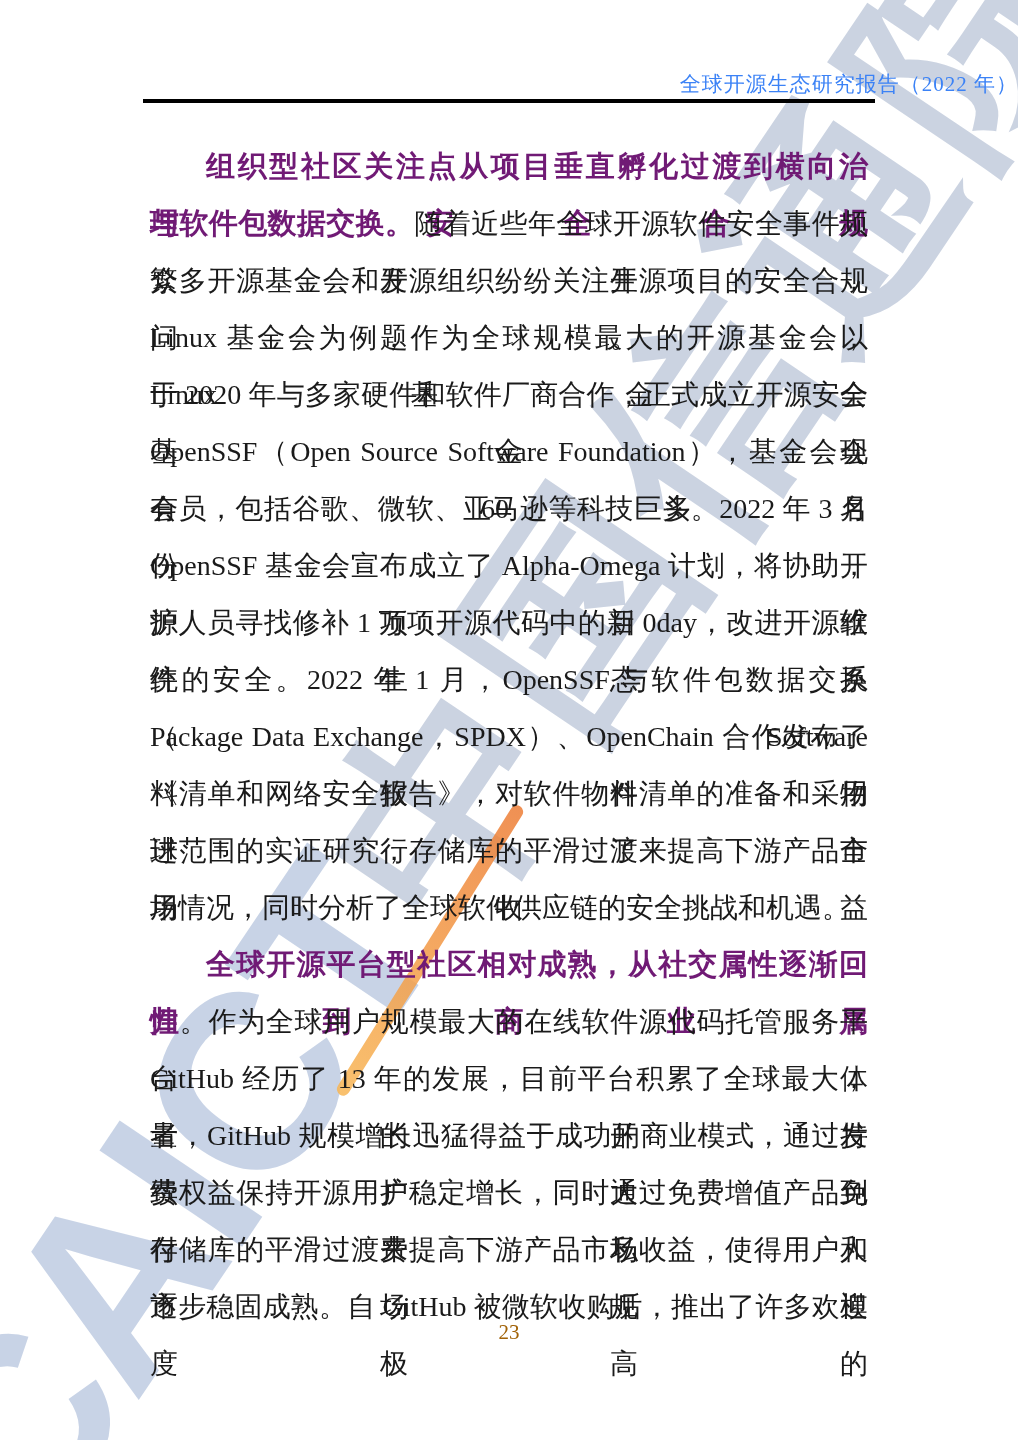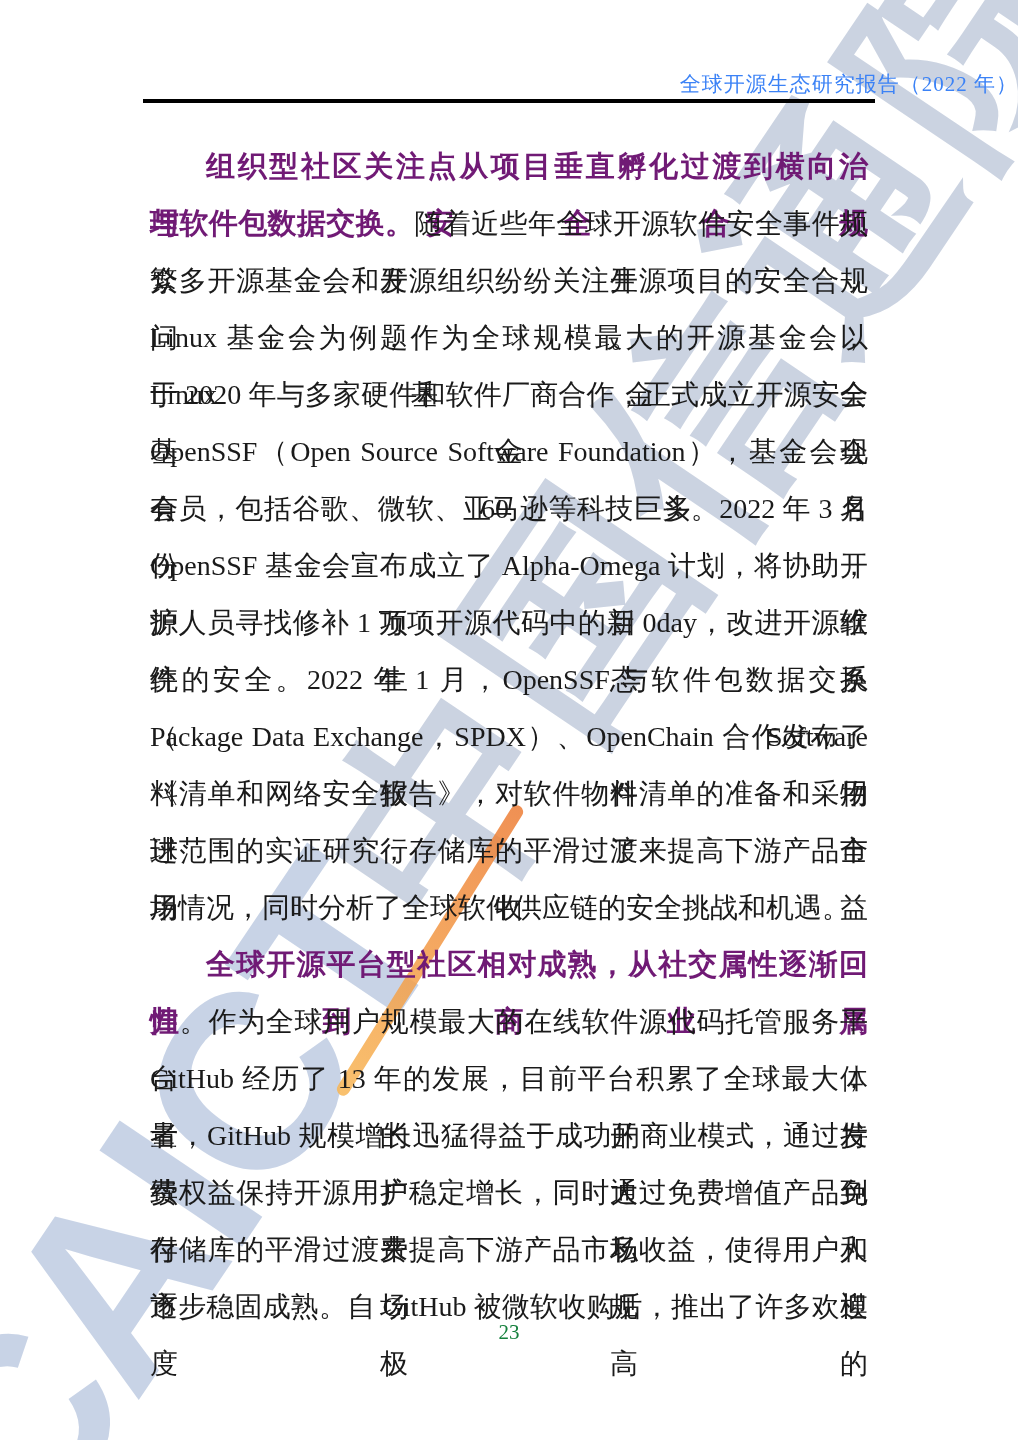--- a/index.html
+++ b/index.html
@@ -81,21 +81,21 @@
     font-family:"Liberation Sans", sans-serif;
     font-weight:700;
     font-size:29px;
     color:#701a75;
   }
   
   .footer-page-number{
     position:absolute;left:0;right:0;top:1320px;
     text-align:center;
     font-size:21px;
-    color:#15803d;
+    color:#a16207;
     z-index:2;
   }
 </style>
 </head>
 <body>
 
 <div class="page">
 
   <div class="watermark" aria-hidden="true">
     <span class="wm-latin">CAICT</span><span class="wm-cjk">中国信通院</span>

